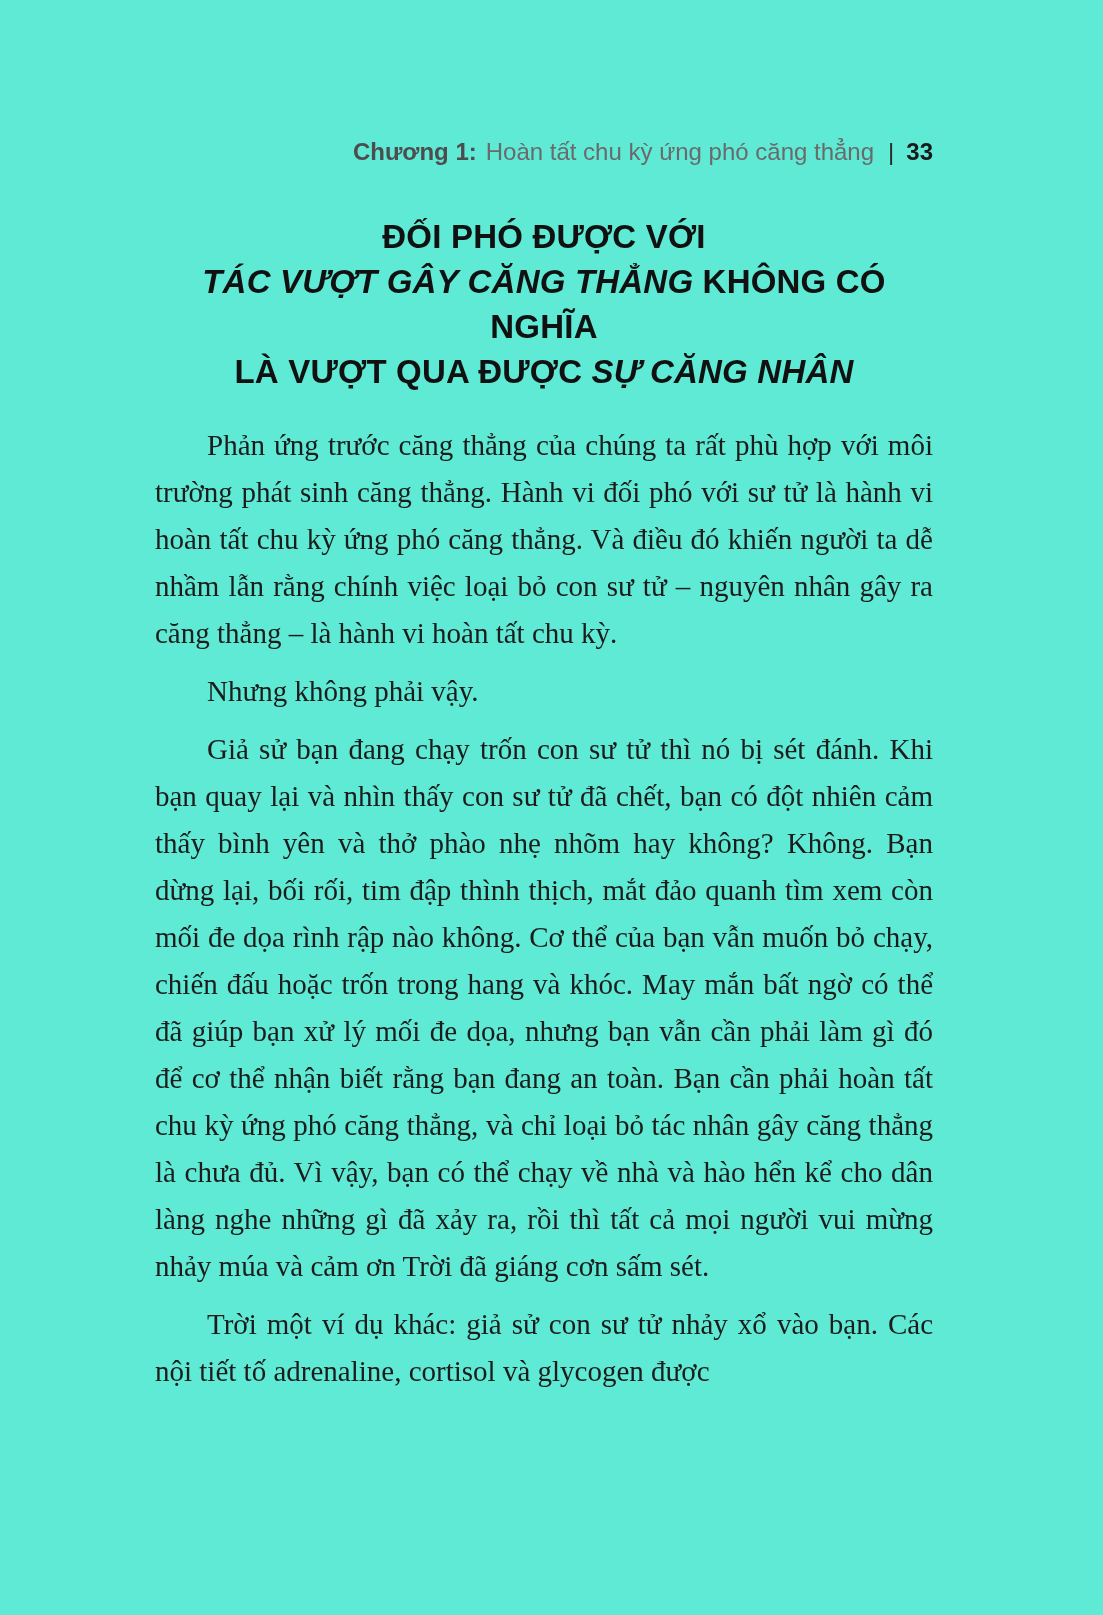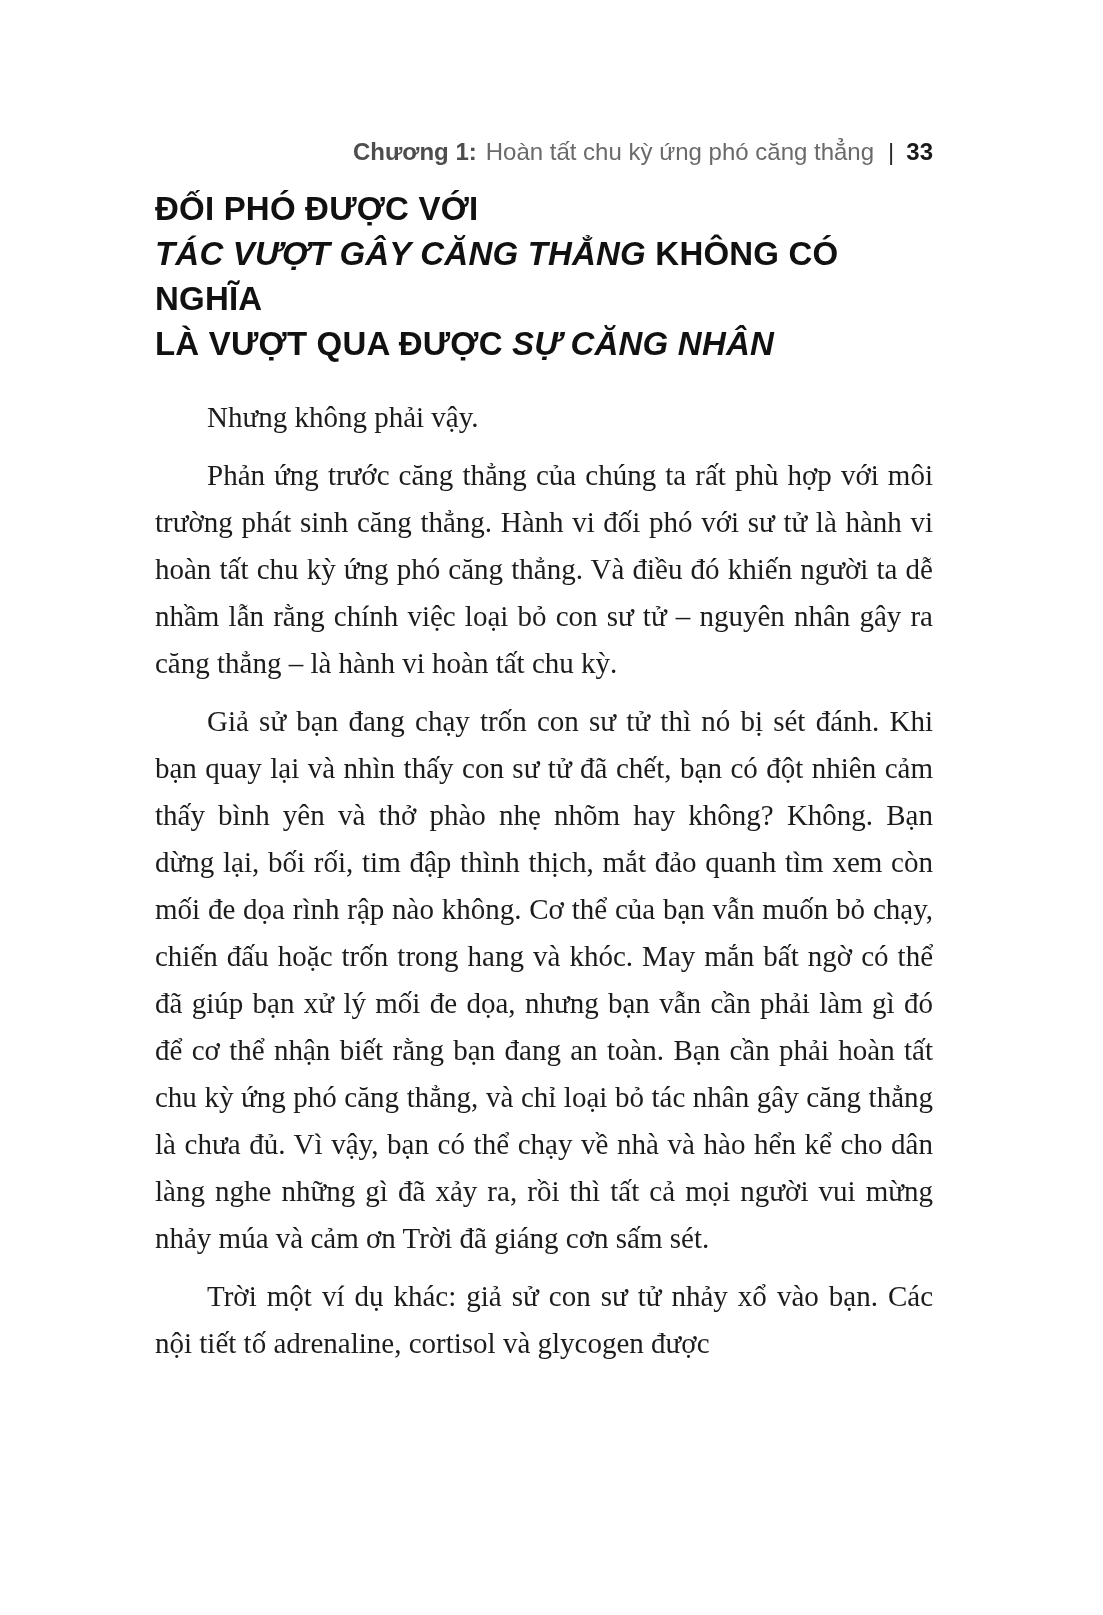--- a/index.html
+++ b/index.html
@@ -2,21 +2,21 @@
 <html><head>
 <meta charset="utf-8">
 <style>
   * { box-sizing: border-box; }
   html, body { margin: 0; padding: 0; background: #e8e8e8; }
   .page {
     position: relative;
     width: 1103px;
     height: 1615px;
     margin: 0 auto;
-    background: #ffffff;
+    background: #5eead4;
     overflow: hidden;
   }
   .content {
     position: absolute;
     left: 155px;
     top: 138px;
     width: 778px;
   }
   
   .running-header {
@@ -44,22 +44,23 @@
   .running-header .pageno {
     font-weight: 700;
     color: #1a1a1a;
   }
   
   .section-title {
     font-family: "Liberation Sans", sans-serif;
     font-weight: 700;
     font-size: 33px;
     line-height: 45px;
+    text-align: center;
     color: #111111;
-    margin: 19px 0 28px 0;
+    margin: 47px 0 28px 0;
     letter-spacing: 0.2px;
   }
   .section-title em {
     font-style: italic;
   }
   
   .body-text {
     font-family: "Liberation Serif", serif;
     font-size: 29px;
     line-height: 47px;
@@ -82,20 +83,20 @@
       <span class="ch-label">Chương 1:</span><span class="ch-title">Hoàn tất chu kỳ ứng phó căng thẳng</span><span class="sep">|</span><span class="pageno">33</span>
     </div>
 
     <h1 class="section-title">
       <span>ĐỐI PHÓ ĐƯỢC VỚI</span><br>
       <em>TÁC VƯỢT GÂY CĂNG THẲNG</em><span> KHÔNG CÓ NGHĨA</span><br>
       <span>LÀ VƯỢT QUA ĐƯỢC </span><em>SỰ CĂNG NHÂN</em>
     </h1>
 
     <div class="body-text">
+      <p>Phản ứng trước căng thẳng của chúng ta rất phù hợp với môi trường phát sinh căng thẳng. Hành vi đối phó với sư tử là hành vi hoàn tất chu kỳ ứng phó căng thẳng. Và điều đó khiến người ta dễ nhầm lẫn rằng chính việc loại bỏ con sư tử – nguyên nhân gây ra căng thẳng – là hành vi hoàn tất chu kỳ.</p>
       <p>Nhưng không phải vậy.</p>
-      <p>Phản ứng trước căng thẳng của chúng ta rất phù hợp với môi trường phát sinh căng thẳng. Hành vi đối phó với sư tử là hành vi hoàn tất chu kỳ ứng phó căng thẳng. Và điều đó khiến người ta dễ nhầm lẫn rằng chính việc loại bỏ con sư tử – nguyên nhân gây ra căng thẳng – là hành vi hoàn tất chu kỳ.</p>
       <p>Giả sử bạn đang chạy trốn con sư tử thì nó bị sét đánh. Khi bạn quay lại và nhìn thấy con sư tử đã chết, bạn có đột nhiên cảm thấy bình yên và thở phào nhẹ nhõm hay không? Không. Bạn dừng lại, bối rối, tim đập thình thịch, mắt đảo quanh tìm xem còn mối đe dọa rình rập nào không. Cơ thể của bạn vẫn muốn bỏ chạy, chiến đấu hoặc trốn trong hang và khóc. May mắn bất ngờ có thể đã giúp bạn xử lý mối đe dọa, nhưng bạn vẫn cần phải làm gì đó để cơ thể nhận biết rằng bạn đang an toàn. Bạn cần phải hoàn tất chu kỳ ứng phó căng thẳng, và chỉ loại bỏ tác nhân gây căng thẳng là chưa đủ. Vì vậy, bạn có thể chạy về nhà và hào hển kể cho dân làng nghe những gì đã xảy ra, rồi thì tất cả mọi người vui mừng nhảy múa và cảm ơn Trời đã giáng cơn sấm sét.</p>
       <p>Trời một ví dụ khác: giả sử con sư tử nhảy xổ vào bạn. Các nội tiết tố adrenaline, cortisol và glycogen được</p>
     </div>
 
   </div>
 </div>
 
 </body></html>

